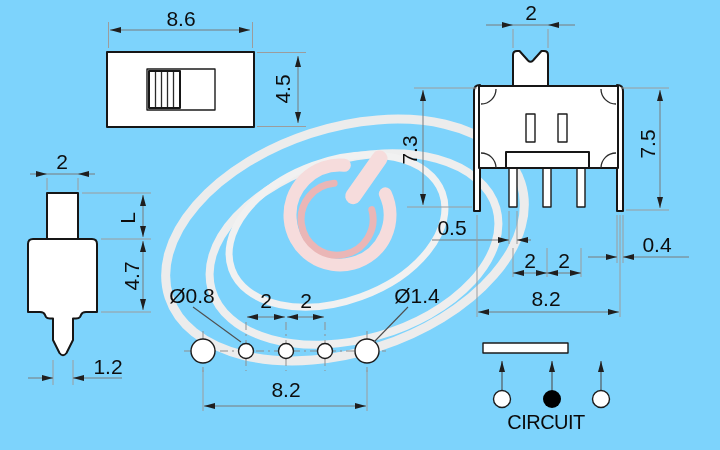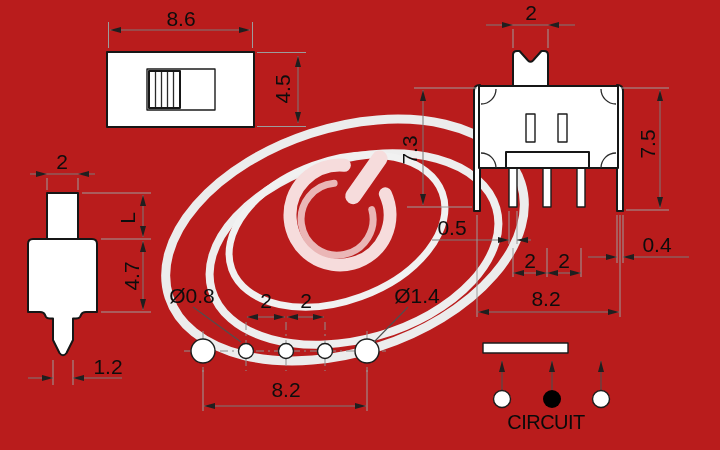--- a/index.html
+++ b/index.html
@@ -1,16 +1,16 @@
 <!DOCTYPE html>
 <html><head>
 <meta charset="utf-8">
 <style>
   html,body{margin:0;padding:0;background:#ffffff;}
-  .stage{position:relative;width:720px;height:450px;background:#b91c1c;overflow:hidden;
+  .stage{position:relative;width:720px;height:450px;background:#7dd3fc;overflow:hidden;
          font-family:"Liberation Sans",sans-serif;}
   svg{display:block;}
   .obj{fill:#ffffff;stroke:#161616;stroke-width:2;stroke-linejoin:round;}
   .obj-thin{fill:#ffffff;stroke:#1c1c1c;stroke-width:1.4;stroke-linejoin:round;}
   .detail{fill:none;stroke:#2a2a2a;stroke-width:1.3;}
   .dim{stroke:#7a7a7a;stroke-width:1;fill:none;}
   .ext{stroke:#9c9c9c;stroke-width:1;fill:none;}
   .lead{stroke:#4f4f4f;stroke-width:1.1;fill:none;}
   .cl{stroke:#8f8f8f;stroke-width:1;fill:none;stroke-dasharray:8 4 2 4;}
   .dimtext{font-size:21px;fill:#0d0d0d;text-anchor:middle;}

